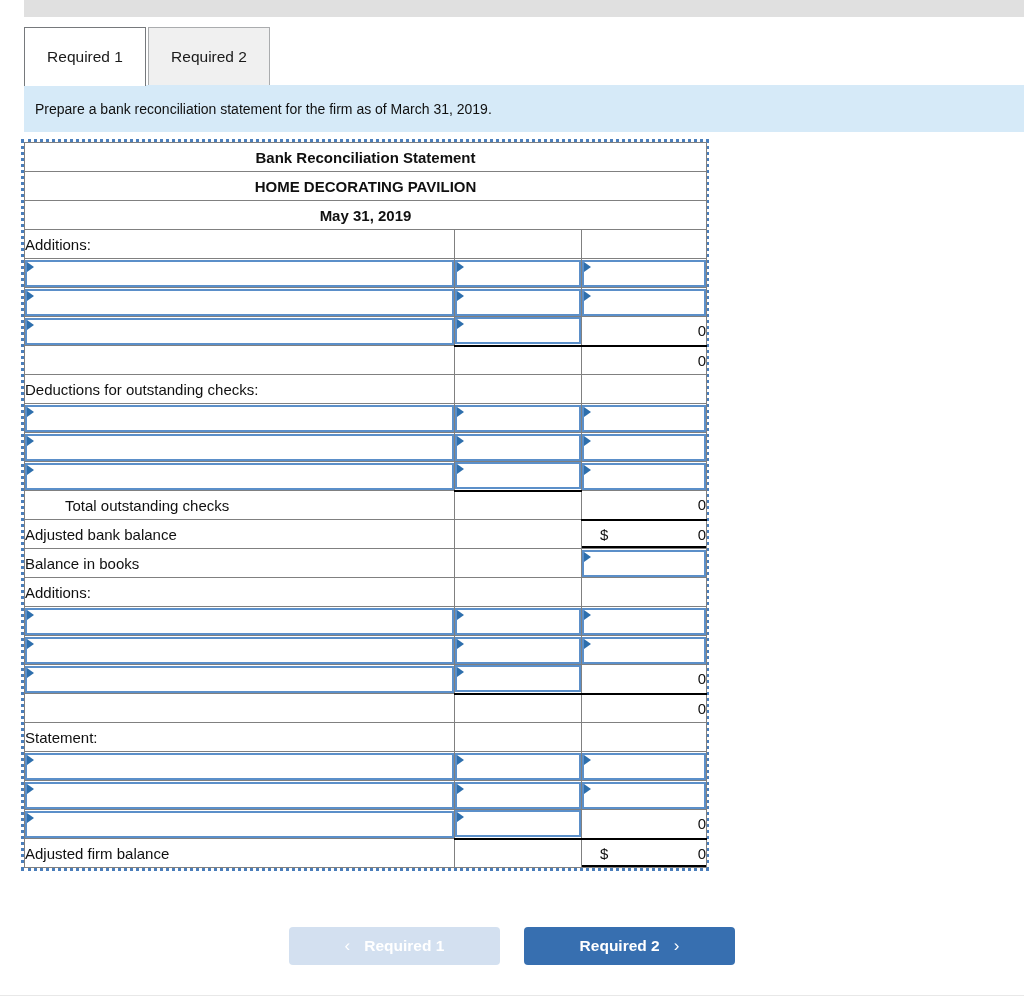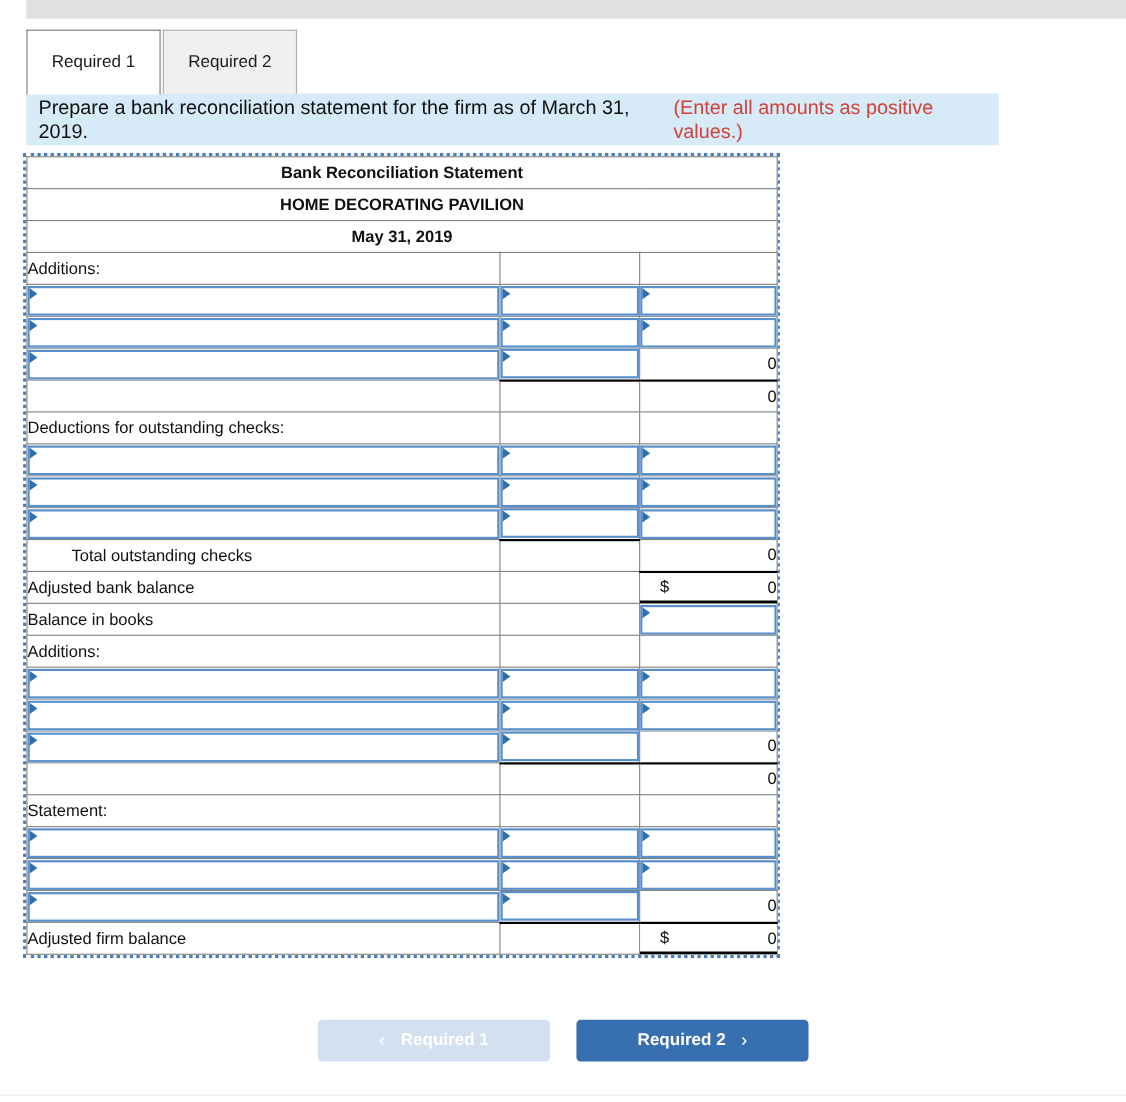--- a/index.html
+++ b/index.html
@@ -55,26 +55,26 @@
   .tab.inactive {
     margin-left: 2px;
     background: #f0f0f0;
     border-color: #aaacae;
   }
 
   
   .instruction {
     position: absolute;
     left: 24px; top: 85px;
-    width: 884px; height: 47px;
+    width: 1000px; height: 47px;
     background: #d6eaf8;
     display: flex;
     align-items: center;
     padding-left: 11px;
-    font-size: 18px;
+    font-size: 14px;
     color: #101010;
   }
   .instruction .hint {
     color: #d04237;
     margin-left: 6px;
   }
 
   
   .worksheet {
     position: absolute;
@@ -213,21 +213,20 @@
     <div class="tab active">
       <span>Required 1</span>
     </div>
     <div class="tab inactive">
       <span>Required 2</span>
     </div>
   </div>
 
   <div class="instruction">
     <span>Prepare a bank reconciliation statement for the firm as of March 31, 2019.</span>
-    <span class="hint">(Enter all amounts as positive values.)</span>
   </div>
 
   <div class="worksheet">
     <div class="sheet-border">
       <table class="recon">
         <colgroup>
           <col class="c-label">
             <col class="c-mid">
             <col class="c-right">
         </colgroup>

